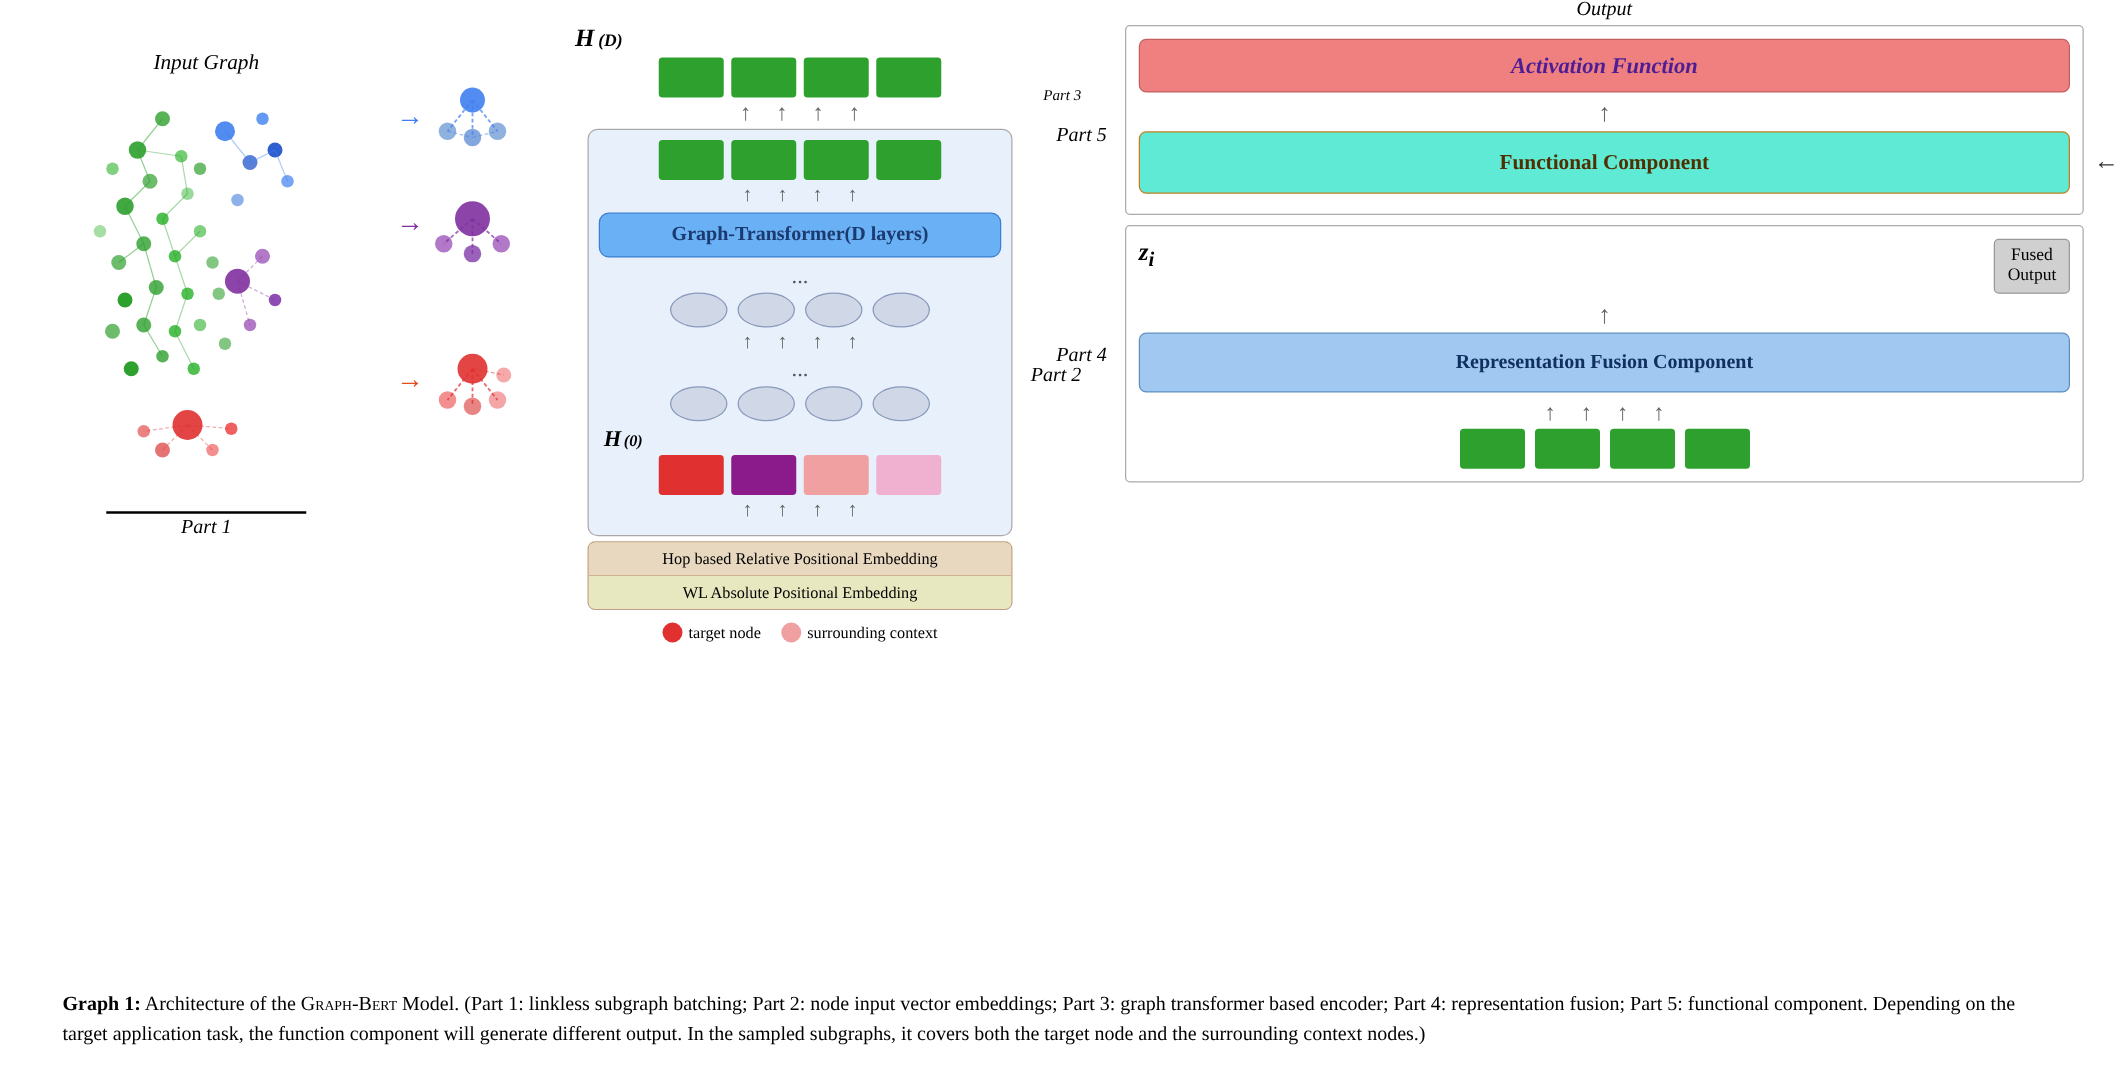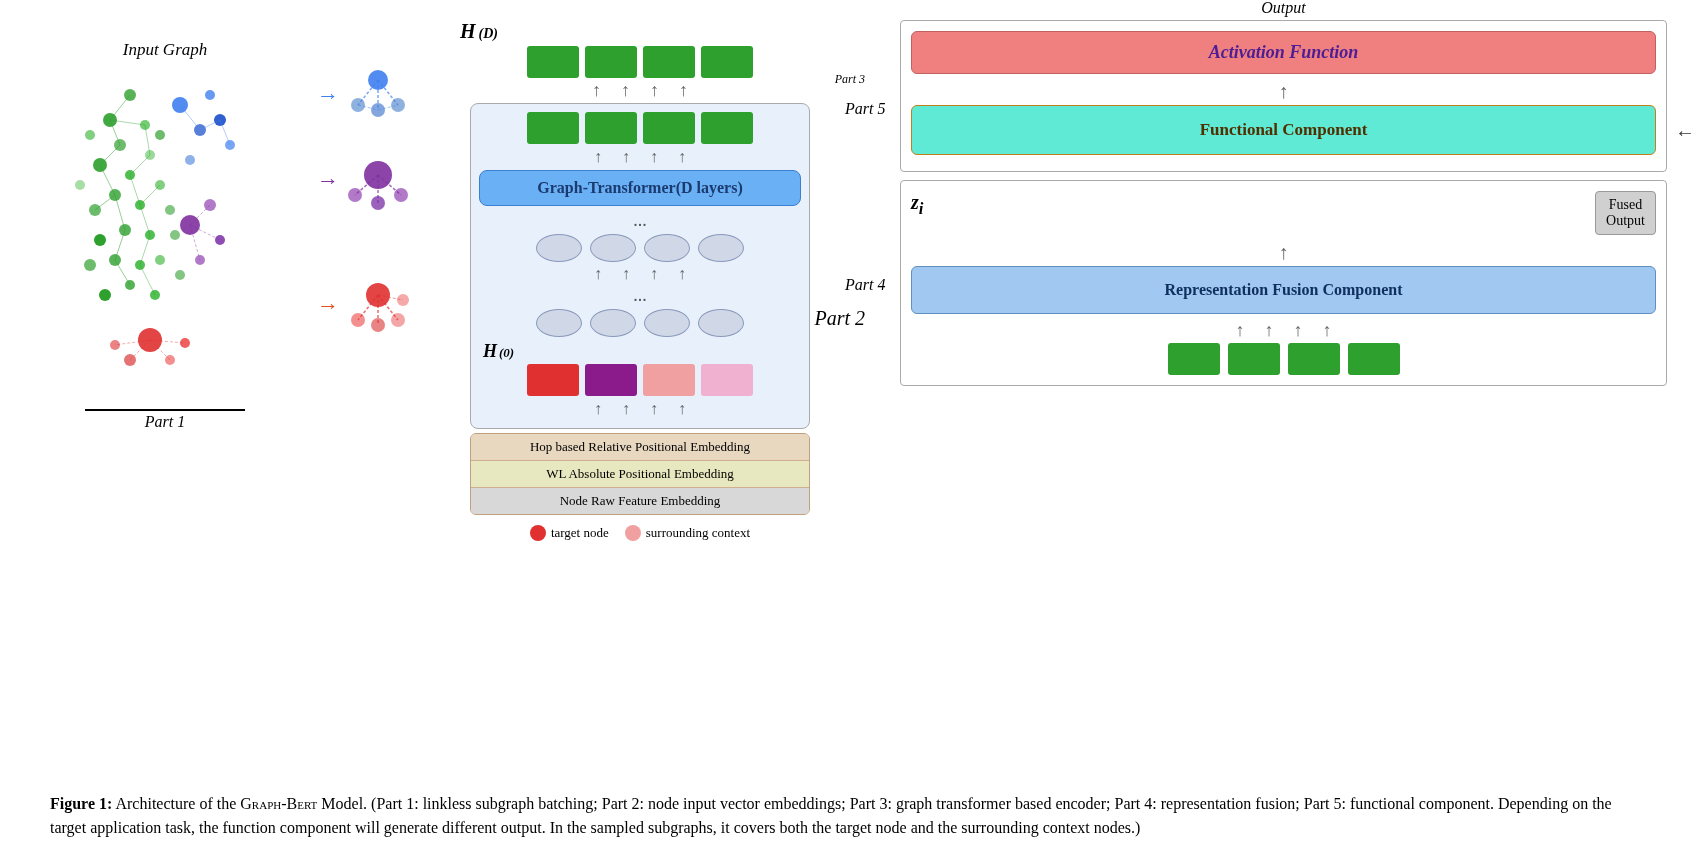--- a/index.html
+++ b/index.html
@@ -388,35 +388,34 @@
           <span style="font-size:16px;color:#666;">↑</span>
           <span style="font-size:16px;color:#666;">↑</span>
           <span style="font-size:16px;color:#666;">↑</span>
         </div>
 
       </div>
 
       <div class="embedding-stack">
         <div class="embed-row embed-hop">Hop based Relative Positional Embedding</div>
         <div class="embed-row embed-wl">WL Absolute Positional Embedding</div>
-        <div class="embed-row embed-node">Node Raw Feature Embedding</div>
       </div>
 
       <div class="legend-row">
         <div class="legend-item">
           <div class="legend-dot" style="background:#e03030;"></div>
           <span>target node</span>
         </div>
         <div class="legend-item">
           <div class="legend-dot" style="background:#f0a0a0;"></div>
           <span>surrounding context</span>
         </div>
       </div>
 
-      <div style="position:absolute;right:-15px;top:55%;font-size:20px;font-style:italic;">Part 2</div>
+      <div style="position:absolute;right:-15px;top:55%;font-size:16px;font-style:italic;">Part 2</div>
 
       <div style="position:absolute;right:-15px;top:10%;font-size:12px;font-style:italic;">Part 3</div>
     </div>
 
     <div style="width:50px;display:flex;flex-direction:column;justify-content:center;align-items:center;">
       
     </div>
 
     <div style="display:flex;flex-direction:column;position:relative;flex:1;min-width:350px;">
 
@@ -465,19 +464,19 @@
 
       </div>
 
       <div style="position:absolute;left:-55px;bottom:92px;font-size:16px;font-style:italic;">Part 4</div>
 
     </div>
 
   </div>
 
   <div class="caption-section">
-    <span class="caption-bold">Figure 1:</span>
+    <span class="caption-bold">Graph 1:</span>
     <span> Architecture of the </span>
     <span class="caption-sc">Graph-Bert</span>
     <span> Model. (Part 1: linkless subgraph batching; Part 2: node input vector embeddings; Part 3: graph transformer based encoder; Part 4: representation fusion; Part 5: functional component. Depending on the target application task, the function component will generate different output. In the sampled subgraphs, it covers both the target node and the surrounding context nodes.)</span>
   </div>
 
 </div>
 
 </body></html>

